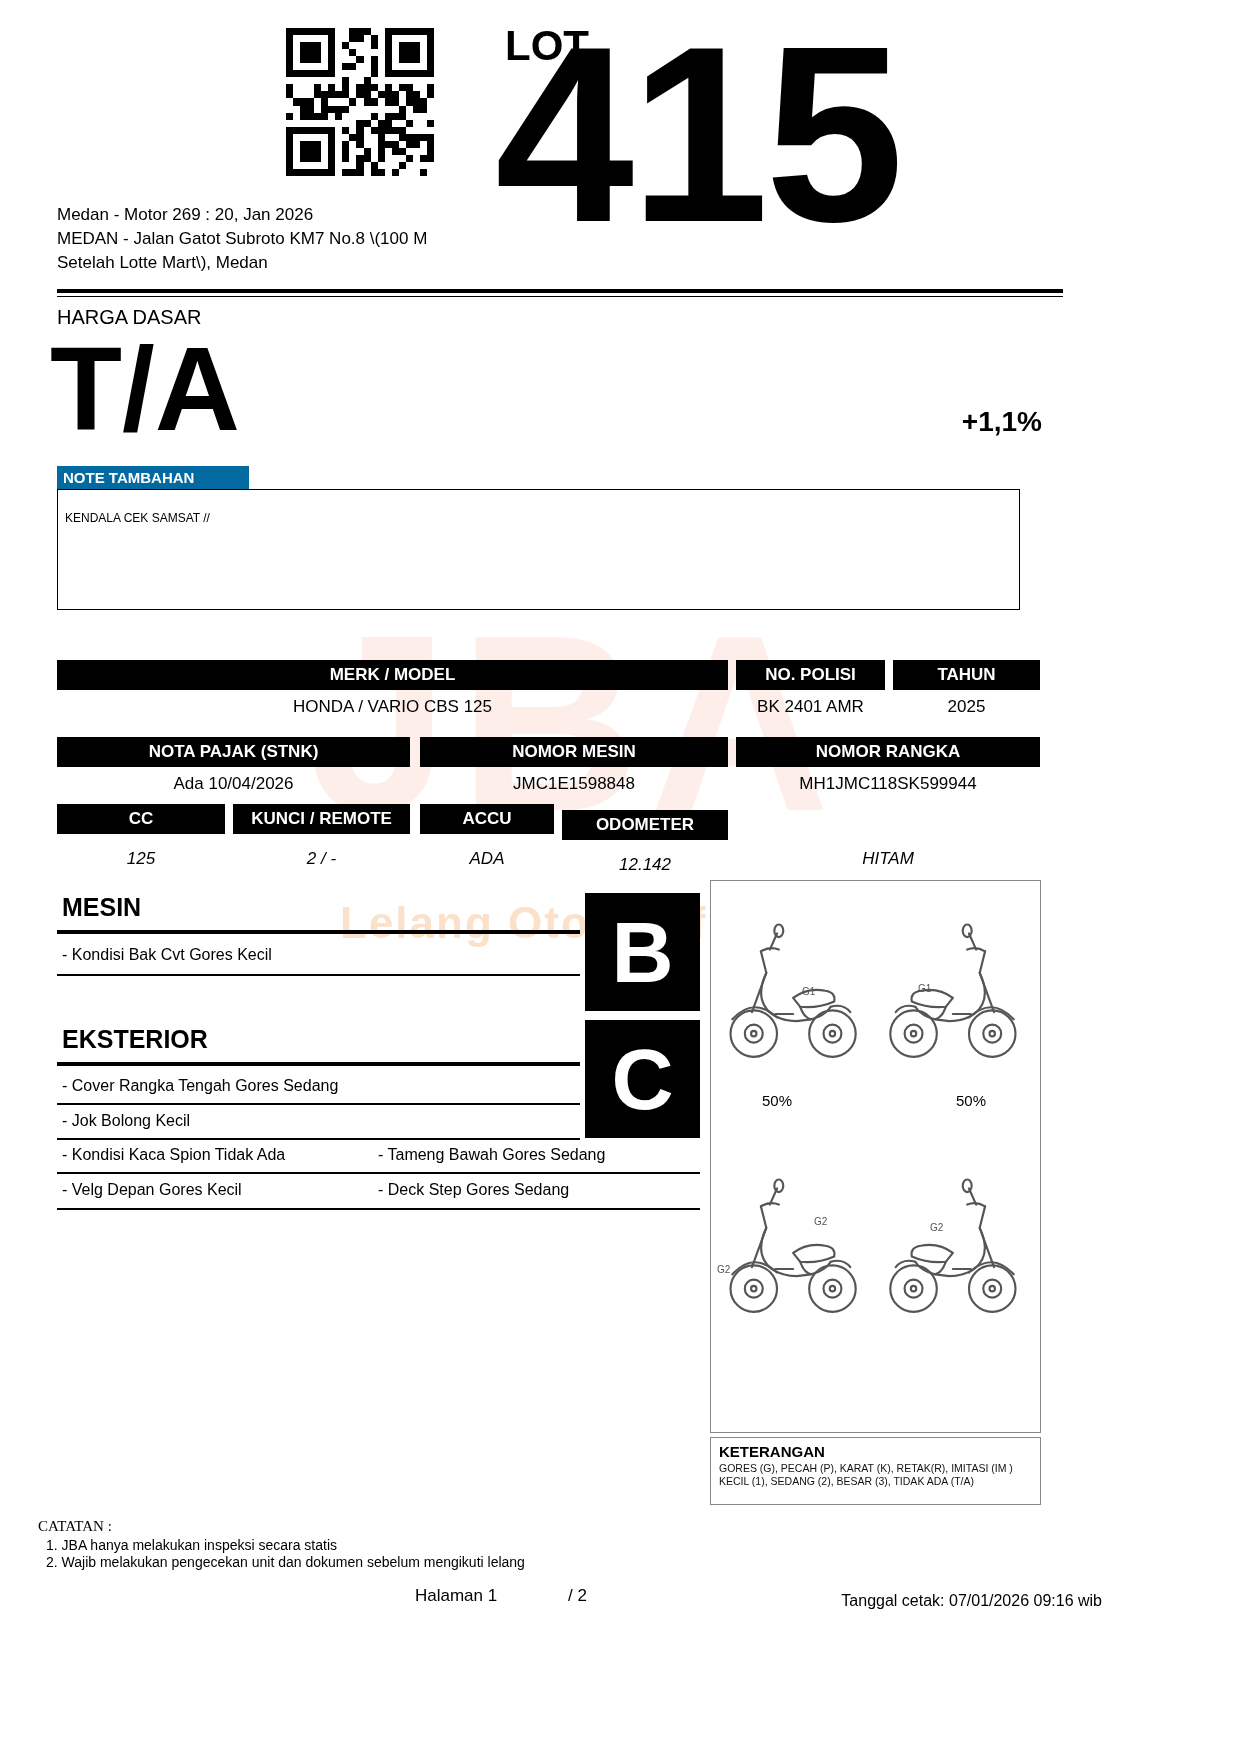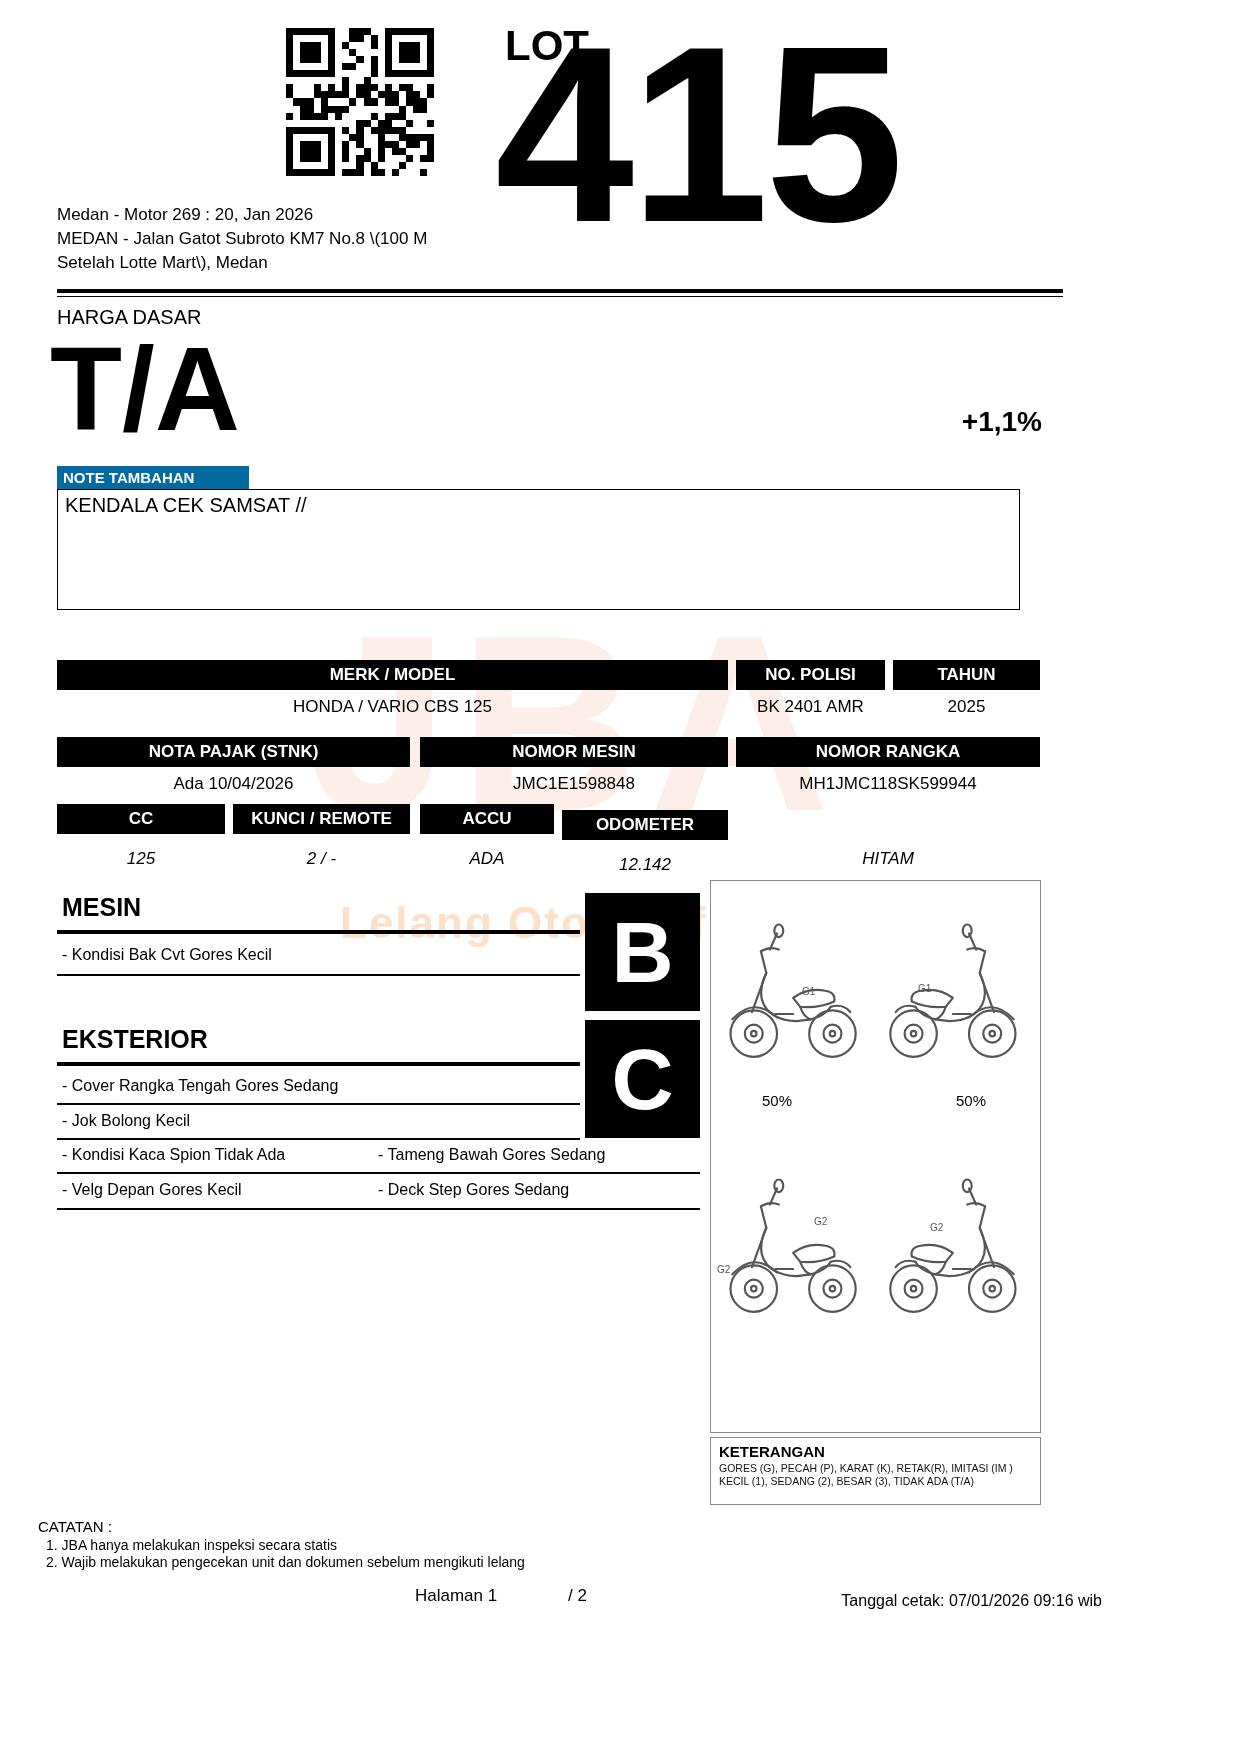--- a/index.html
+++ b/index.html
@@ -23,21 +23,21 @@
   .venue { left:57px; top:203px; font-size:17px; line-height:24px; }
   .rule-double { left:57px; top:289px; width:1006px; height:8px; border-top:4px solid #000; border-bottom:1px solid #000; }
 
   .harga-label { left:57px; top:306px; font-size:20px; }
   .harga-value { left:50px; top:328px; font-size:118px; font-weight:bold; line-height:1.05; }
   .increment  { left:880px; top:406px; width:162px; text-align:right; font-size:28px; font-weight:bold; }
 
   .note-label { left:57px; top:466px; width:192px; height:23px; background:#0369a1; color:#fff;
                 font-weight:bold; font-size:15px; padding:3px 6px; }
   .note-box   { left:57px; top:489px; width:963px; height:121px; border:1px solid #000; }
-  .note-text  { padding:4px 7px; font-size:20px; }
+  .note-text  { padding:4px 7px; font-size:12px;margin-top:17px; }
 
   
   .hdr { background:#000; color:#fff; font-weight:bold; font-size:17px; text-align:center;
          height:30px; line-height:30px; }
   .val { font-size:17px; text-align:center; height:30px; line-height:30px; }
 
   .c-merk  { left:57px;  width:671px; }
   .c-nopol { left:736px; width:149px; }
   .c-tahun { left:893px; width:147px; }
   .r1h { top:660px; }  .r1v { top:692px; }
@@ -67,21 +67,21 @@
   .bike { position:absolute; width:152px; height:185px; }
   .bike.flip { transform:scaleX(-1); }
   .pct { position:absolute; font-size:15px; }
   .gtag { position:absolute; font-size:10px; color:#555; }
 
   .ket-box { left:710px; top:1437px; width:331px; height:68px; border:1px solid #888; padding:5px 8px; }
   .ket-title { font-size:15px; font-weight:bold; margin-bottom:2px; }
   .ket-line { font-size:10.5px; line-height:13px; color:#111; }
 
   
-  .catatan-title { left:38px; top:1518px; font-size:15px; }
+  .catatan-title { left:38px; top:1518px; font-size:15px;font-family:Liberation Serif, serif; }
   .catatan-item1 { left:46px; top:1537px; font-size:14px; }
   .catatan-item2 { left:46px; top:1554px; font-size:14px; }
   .page-num   { left:415px; top:1586px; font-size:17px; }
   .page-total { left:568px; top:1586px; font-size:17px; }
   .printed    { left:640px; top:1592px; width:462px; text-align:right; font-size:16px; }
 </style>
 </head>
 <body>
 
 <svg width="0" height="0" style="position:absolute">

